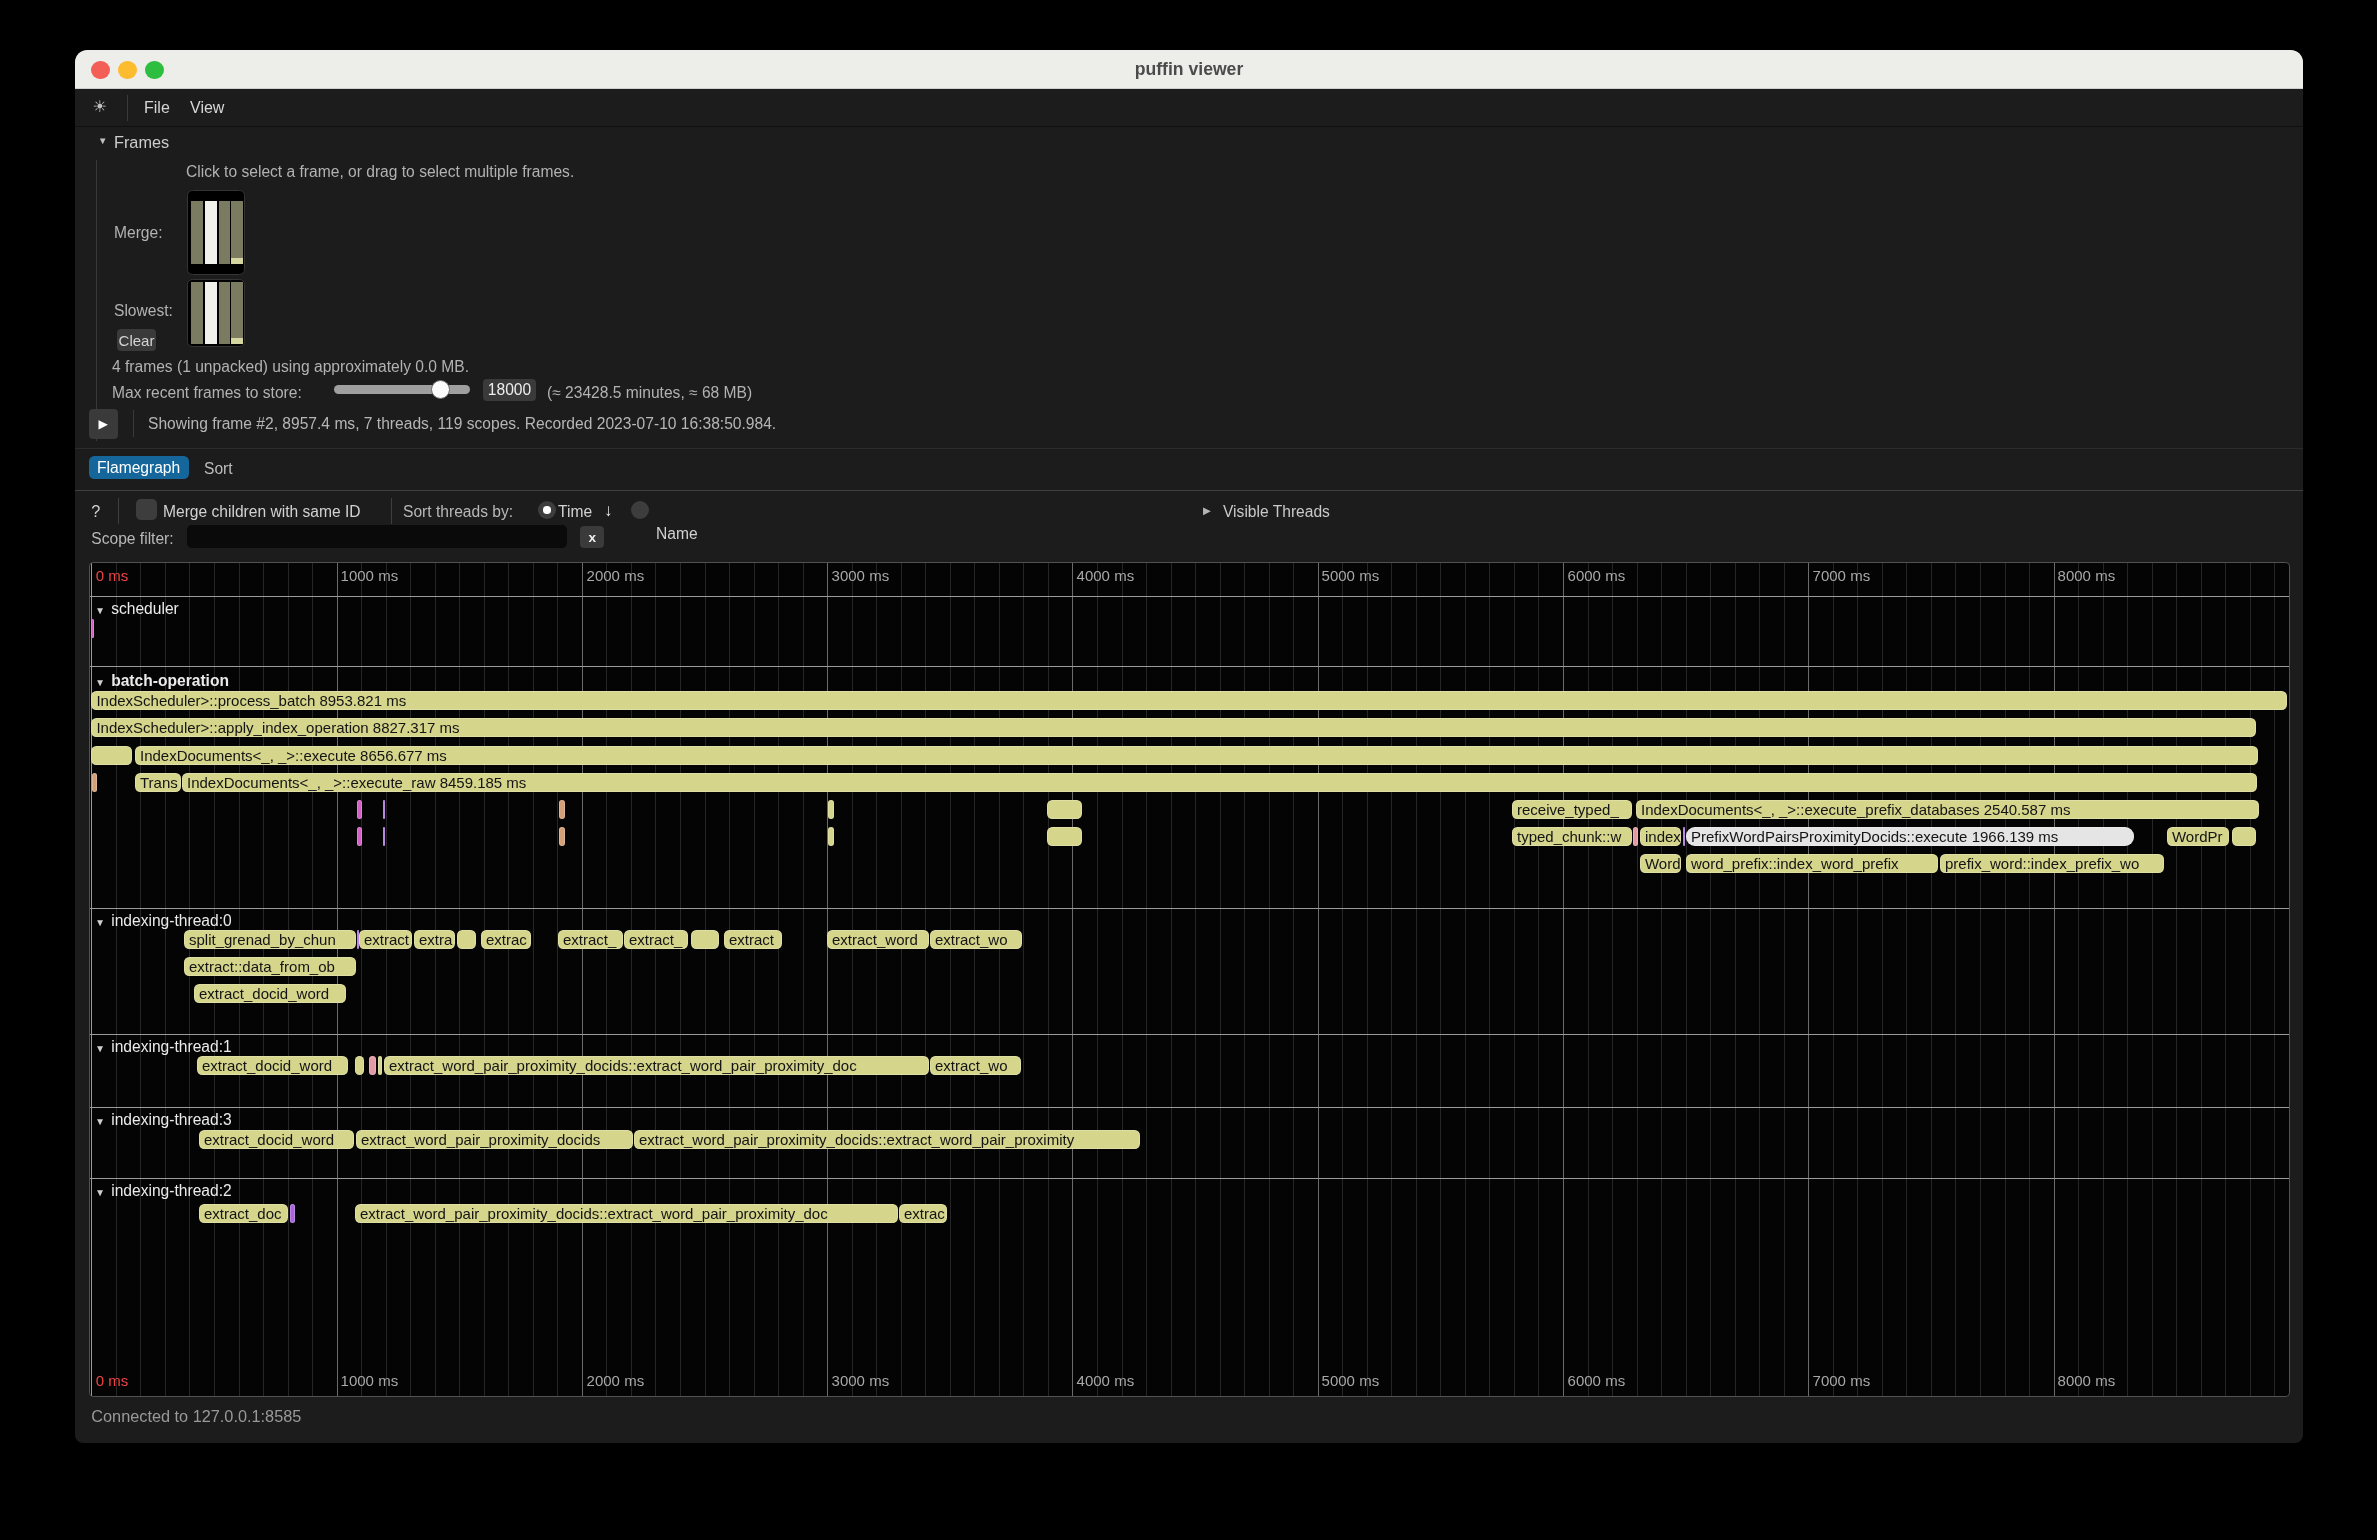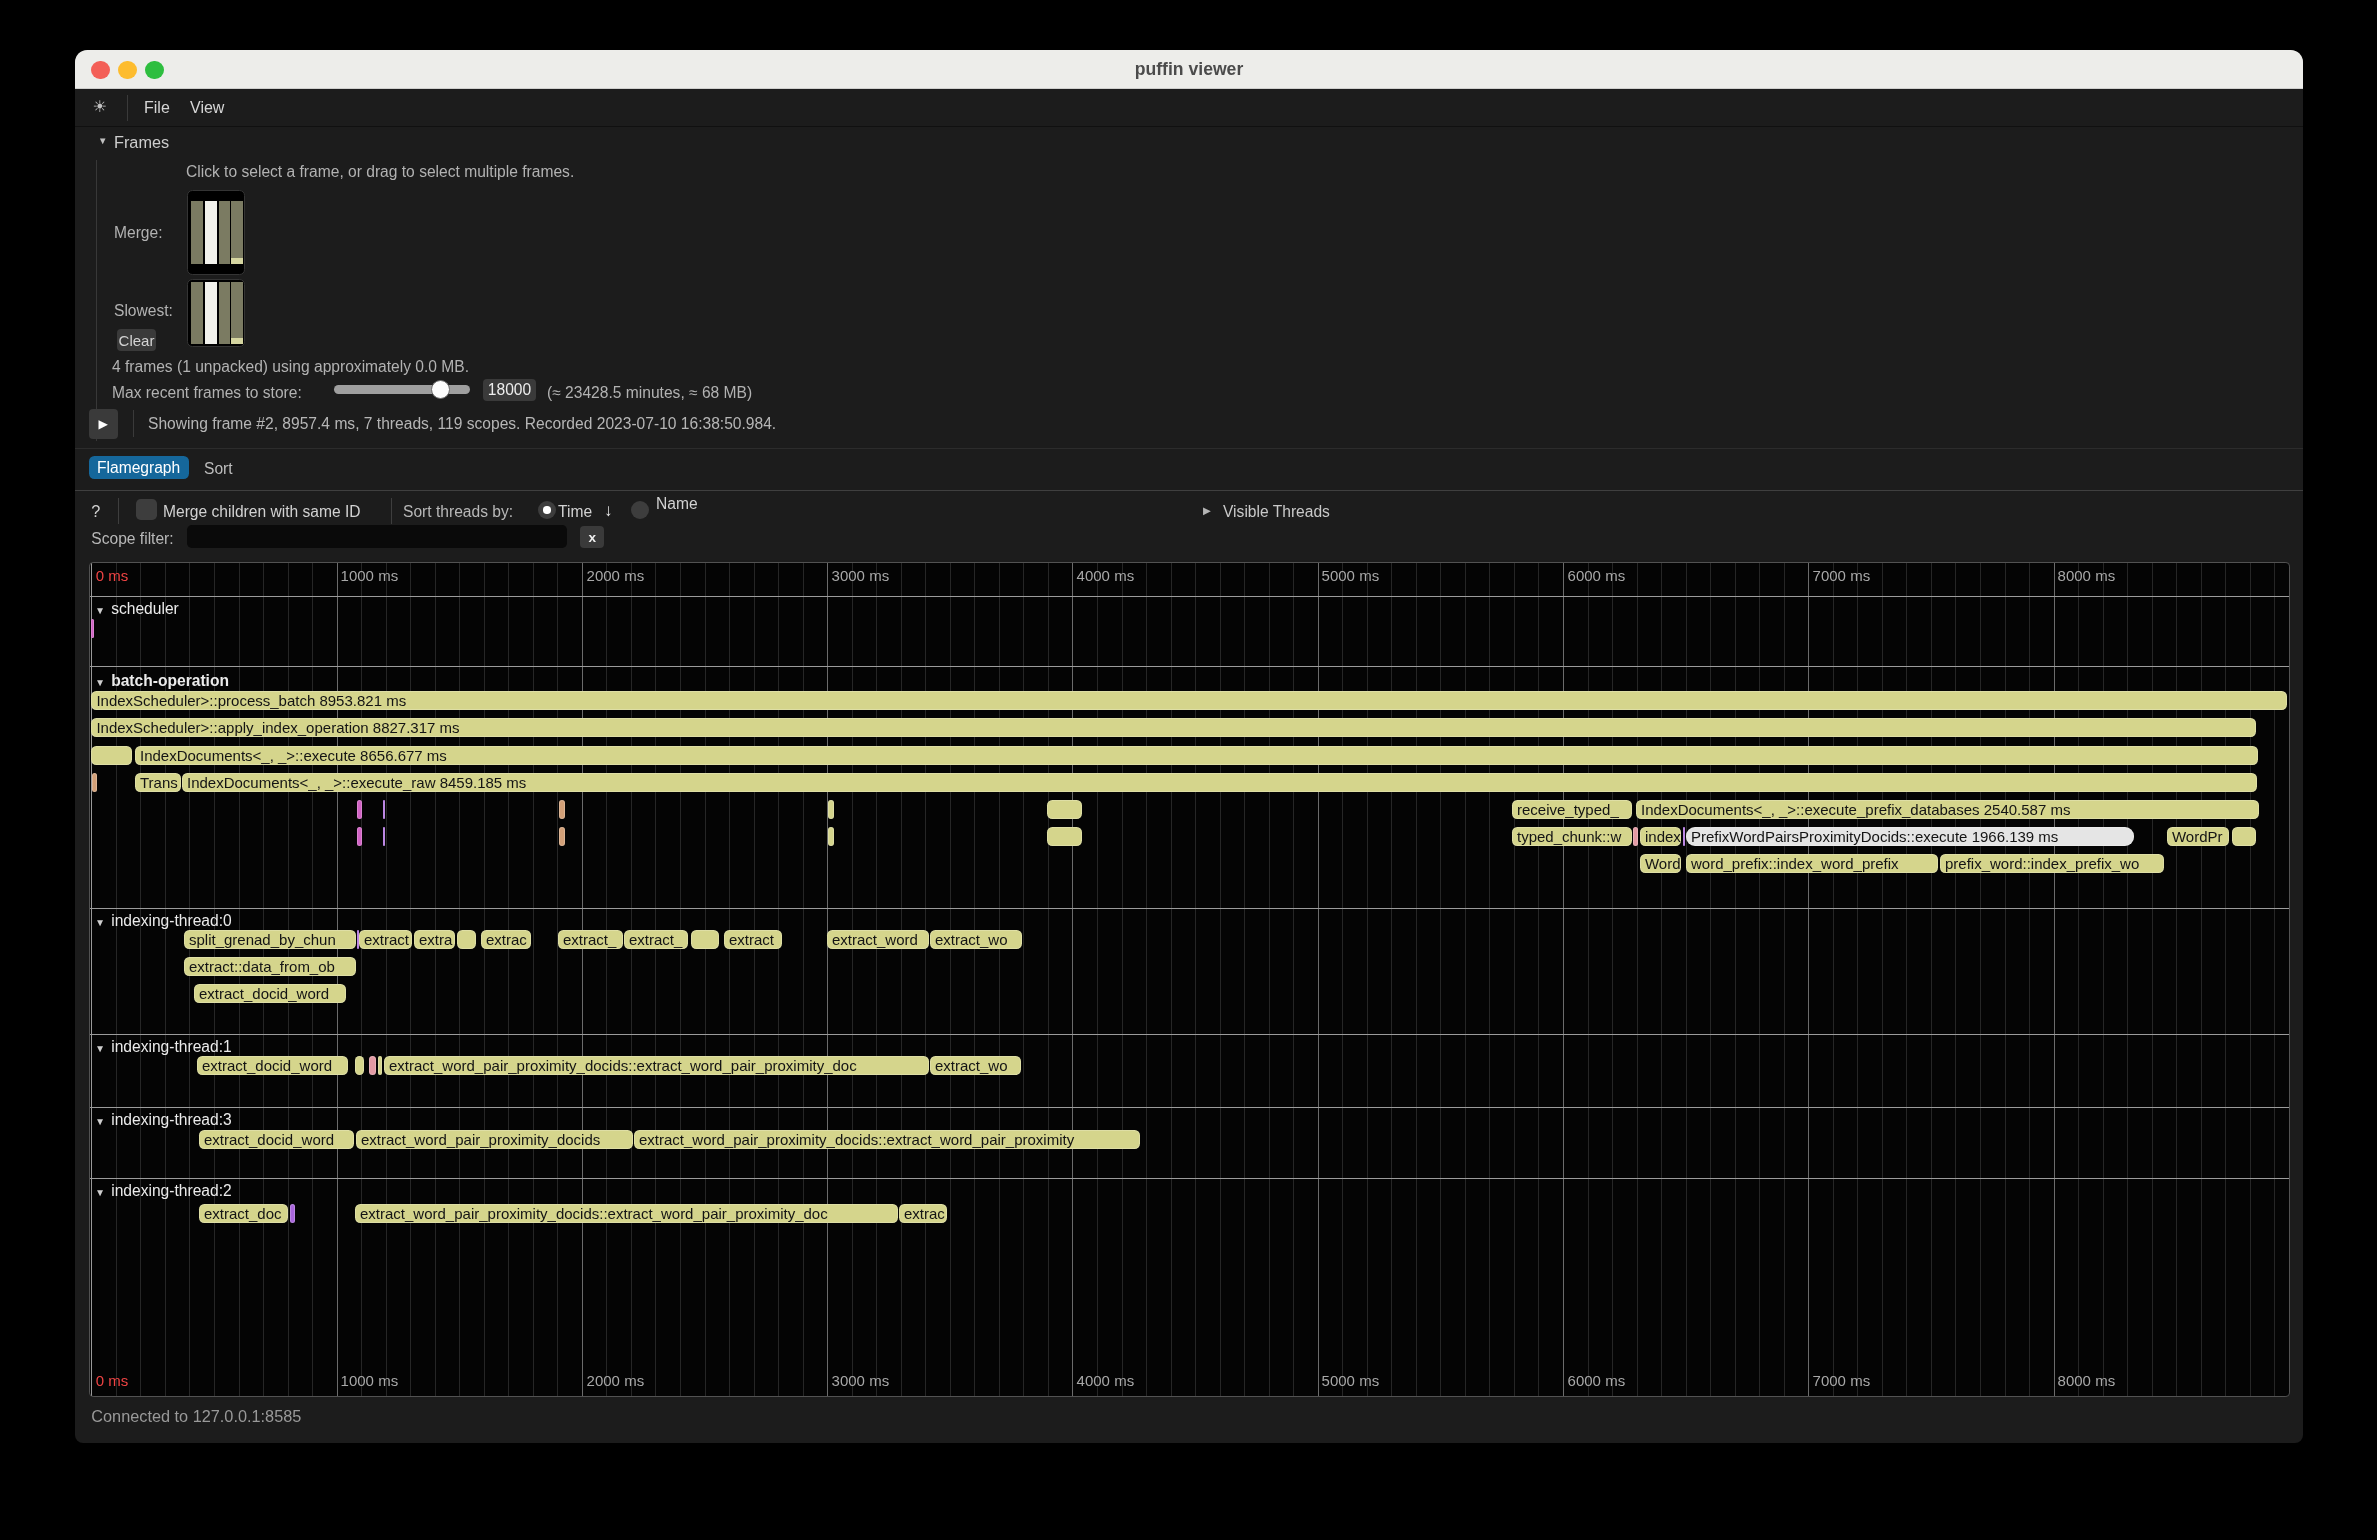--- a/index.html
+++ b/index.html
@@ -72,21 +72,21 @@
   .vdiv { top:448px; width:1.4px; height:26px; background:#3e3e3e; }
   .vdiv1 { left:43px; } .vdiv2 { left:316px; }
   .checkbox { left:61px; top:449px; width:21px; height:21px; background:#3d3d3d; border-radius:4.7px; }
   .merge-label { left:88px; top:453px; }
   .sort-label { left:328px; top:453px; color:#b8b8b8; font-size:15.6px; }
   .radio { width:18.3px; height:18.3px; border-radius:50%; background:#3d3d3d; top:451px; }
   .radio-time { left:463px; } .radio-name { left:556px; }
   .radio-dot { position:absolute; left:5.4px; top:5.4px; width:7.5px; height:7.5px; border-radius:50%; background:#fff; }
   .time-label { left:483px; top:453px; }
   .sort-arrow { left:529px; top:451px; font-size:17px; font-weight:bold; color:#ececec; }
-  .name-label { left:581px; top:445px; }
+  .name-label { left:581px; top:475px; }
   .vt-arrow { left:1128px; top:455px; font-size:10.2px; color:#b5b5b5; }
   .vt-label { left:1148px; top:453px; font-size:15.6px; color:#c9c9c9; }
 
   
   .scope-label { left:16.3px; top:480px; color:#b8b8b8; font-size:15.6px; }
   .scope-input { left:112px; top:475px; width:380px; height:23px; background:#0a0a0a; border:none;
                  border-radius:4.7px; color:#ddd; font-size:15px; padding:0 6.8px; outline:none; }
   .scope-clear { left:505px; top:476px; width:24.4px; height:22.4px; color:#efefef; font-weight:bold; font-size:13.6px; }
 
   

